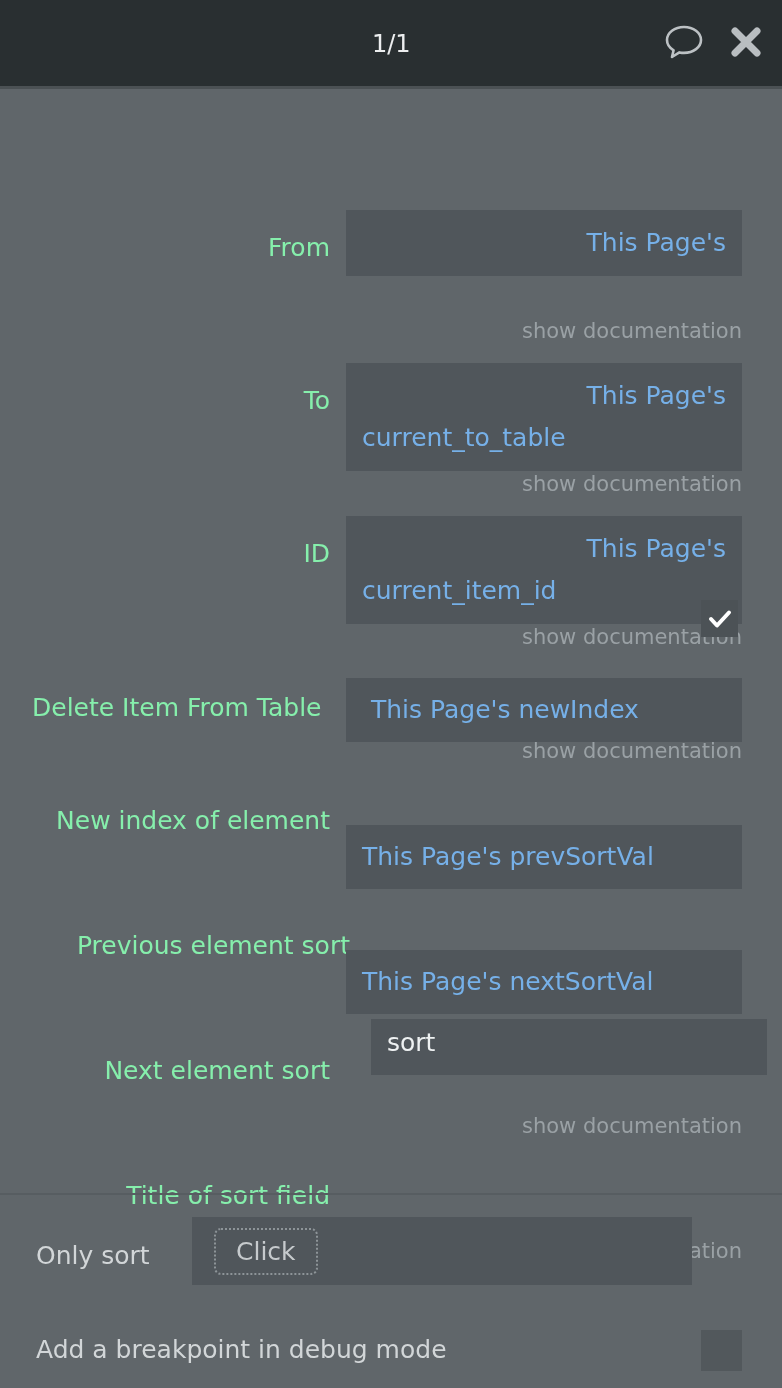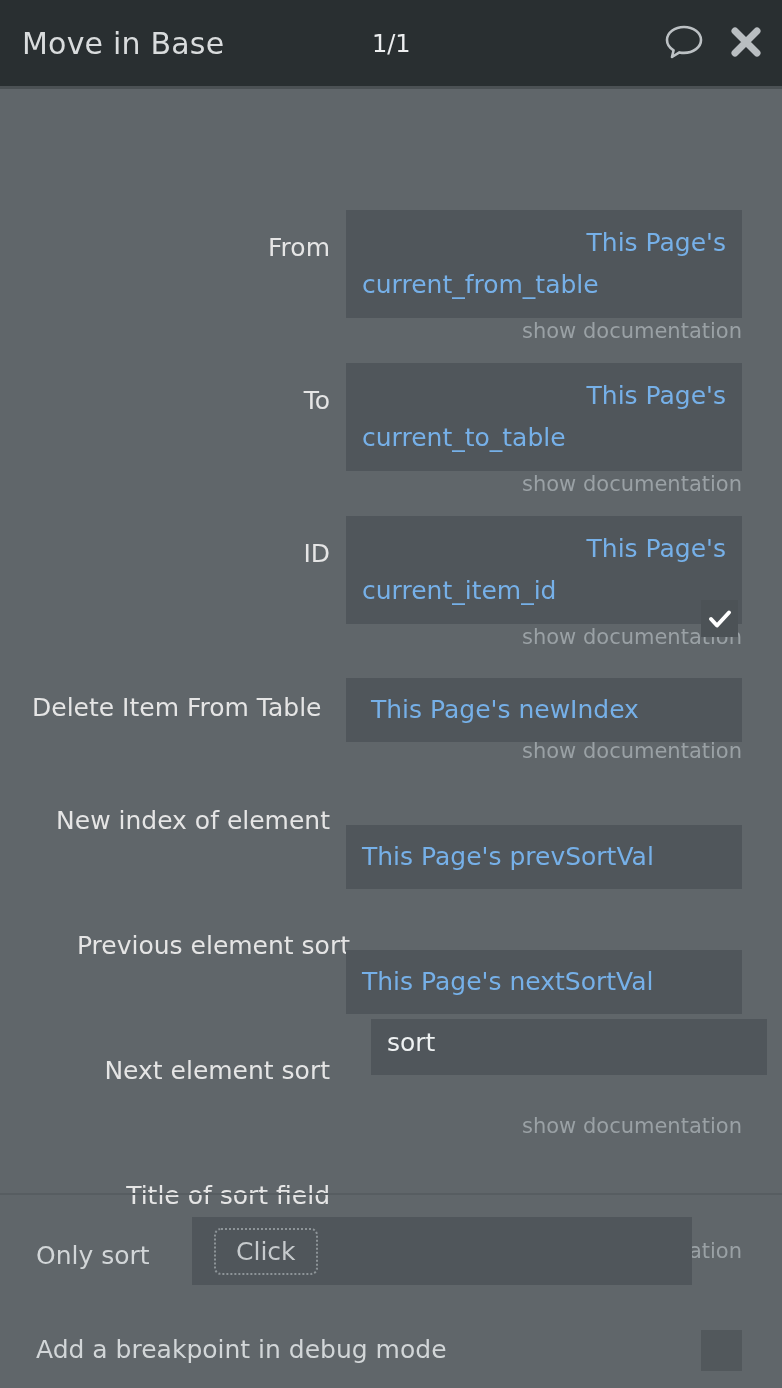--- a/index.html
+++ b/index.html
@@ -47,21 +47,21 @@
     background:#60666a;
   }
 
   .row{
     position:absolute; left:0; width:782px;
   }
 
   .label{
     position:absolute; left:0; width:330px;
     text-align:right;
-    font-size:25px; color:#e5e5e5;
+    font-size:25px; color:#86efac;
     white-space:nowrap;
   }
   .label.left{
     text-align:right; left:32px; width:auto;
   }
 
   .field{
     position:absolute; left:346px; width:396px;
     background:#50565b;
     color:#76b0e8;
@@ -120,21 +120,20 @@
     position:absolute; left:701px; top:1241px;
     width:41px; height:41px;
     background:#52585c;
     cursor:pointer;
   }
 </style>
 </head>
 <body>
 
 <div class="titlebar">
-  <div class="titlebar-title">Move in Base</div>
   <div class="titlebar-counter">1/1</div>
   <div class="titlebar-icons">
     <div class="icon-btn">
       <span>
         <svg width="40" height="38" viewBox="0 0 40 38">
           <path d="M20 4 C10.6 4 3 9.8 3 17 C3 21.2 5.6 24.9 9.6 27.3 L8 34 L15.4 29.4 C16.9 29.7 18.4 29.9 20 29.9 C29.4 29.9 37 24.1 37 17 C37 9.8 29.4 4 20 4 Z" fill="none" stroke="#bcc1c4" stroke-width="2.6" stroke-linejoin="round"></path>
         </svg>
       </span>
     </div>
     <div class="icon-btn">
@@ -147,21 +146,20 @@
   </div>
 </div>
 <div class="header-underline"></div>
 
 <div class="panel">
 
   <div class="row">
     <div class="label" style="top:144px;">From</div>
     <div class="field" style="top:121px;">
       <div class="prefix">This Page's</div>
-      <div>current_from_table</div>
     </div>
     <div class="doc" style="top:230px;">show documentation</div>
   </div>
 
   <div class="row">
     <div class="label" style="top:297px;padding-left:16px;">To</div>
     <div class="field" style="top:274px;">
       <div class="prefix">This Page's</div>
       <div>current_to_table</div>
     </div>

